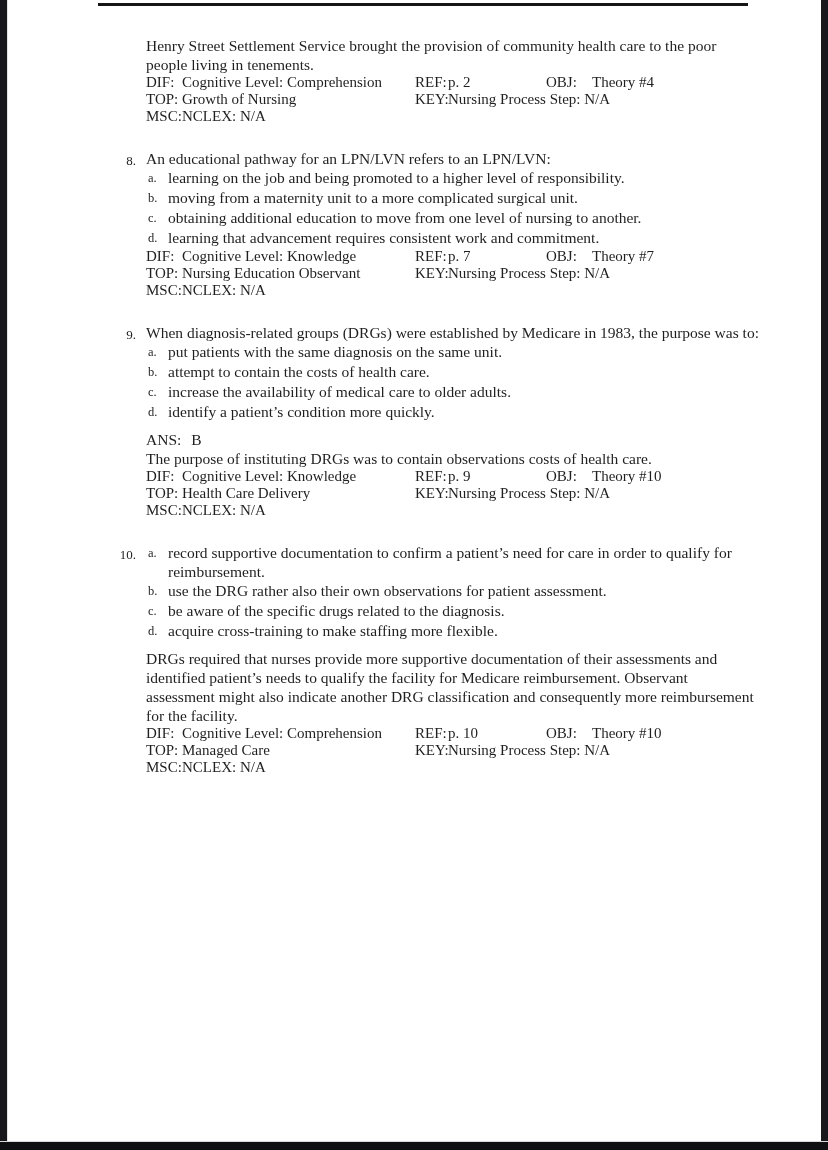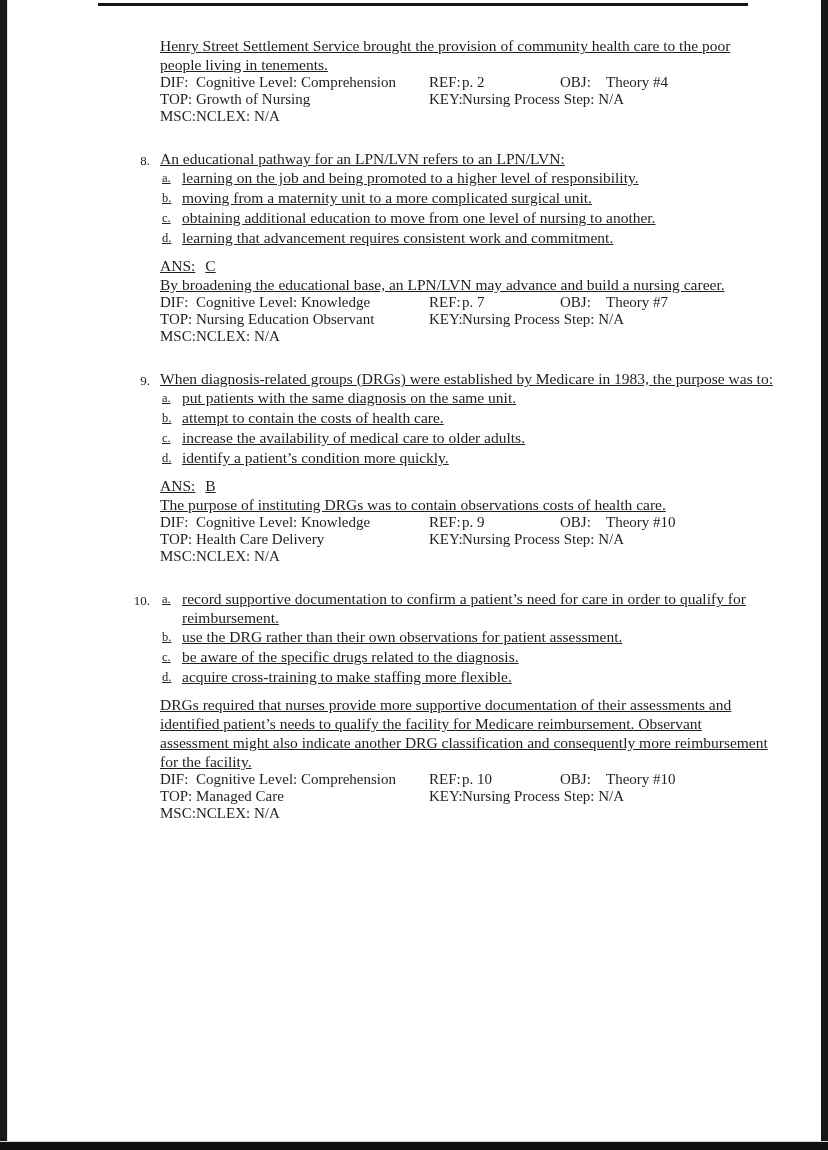--- a/index.html
+++ b/index.html
@@ -31,23 +31,23 @@
     width: 828px; height: 8px;
     background: #101013;
     border-top: 1px solid #d9d9d9;
   }
   .rule-top {
     position: absolute; left: 98px; top: 3px;
     width: 650px; height: 3px;
     background: #161616;
   }
   .content {
-    position: absolute; left: 160px; top: 36px;
+    position: absolute; left: 146px; top: 36px;
     width: 613px;
-    font-size: 15.5px; line-height: 19px; text-decoration: underline;
+    font-size: 15.5px; line-height: 19px;
   }
   .intro-text { }
   
   .meta { font-size: 15px; line-height: 17px; }
   .meta .row { position: relative; height: 17px; }
   .meta .l1 { position: absolute; left: 0; }
   .meta .v1 { position: absolute; left: 36px; }
   .meta .l2 { position: absolute; left: 269px; }
   .meta .v2 { position: absolute; left: 302px; }
   .meta .l3 { position: absolute; left: 400px; }
@@ -119,26 +119,20 @@
         </div>
         <div class="option">
           <span class="letter">c.</span>
           <span class="otext">obtaining additional education to move from one level of nursing to another.</span>
         </div>
         <div class="option">
           <span class="letter">d.</span>
           <span class="otext">learning that advancement requires consistent work and commitment.</span>
         </div>
       </div>
-      <div class="ansblock">
-        <div class="ans-line">
-          <span class="ans-label">ANS:</span><span class="ans-val">C</span>
-        </div>
-        <div class="rationale">By broadening the educational base, an LPN/LVN may advance and build a nursing career.</div>
-      </div>
       <div class="meta">
         <div class="row">
           <span class="l1">DIF:</span>
           <span class="v1">Cognitive Level: Knowledge</span>
           <span class="l2">REF:</span>
           <span class="v2">p. 7</span>
           <span class="l3">OBJ:</span>
           <span class="v3">Theory #7</span>
         </div>
         <div class="row">
@@ -205,21 +199,21 @@
 
     <div class="question">
       <span class="qnum">10.</span>
       <div class="options">
         <div class="option">
           <span class="letter">a.</span>
           <span class="otext">record supportive documentation to confirm a patient’s need for care in order to qualify for reimbursement.</span>
         </div>
         <div class="option">
           <span class="letter">b.</span>
-          <span class="otext">use the DRG rather than their own observations for patient assessment.</span>
+          <span class="otext">use the DRG rather also their own observations for patient assessment.</span>
         </div>
         <div class="option">
           <span class="letter">c.</span>
           <span class="otext">be aware of the specific drugs related to the diagnosis.</span>
         </div>
         <div class="option">
           <span class="letter">d.</span>
           <span class="otext">acquire cross-training to make staffing more flexible.</span>
         </div>
       </div>

